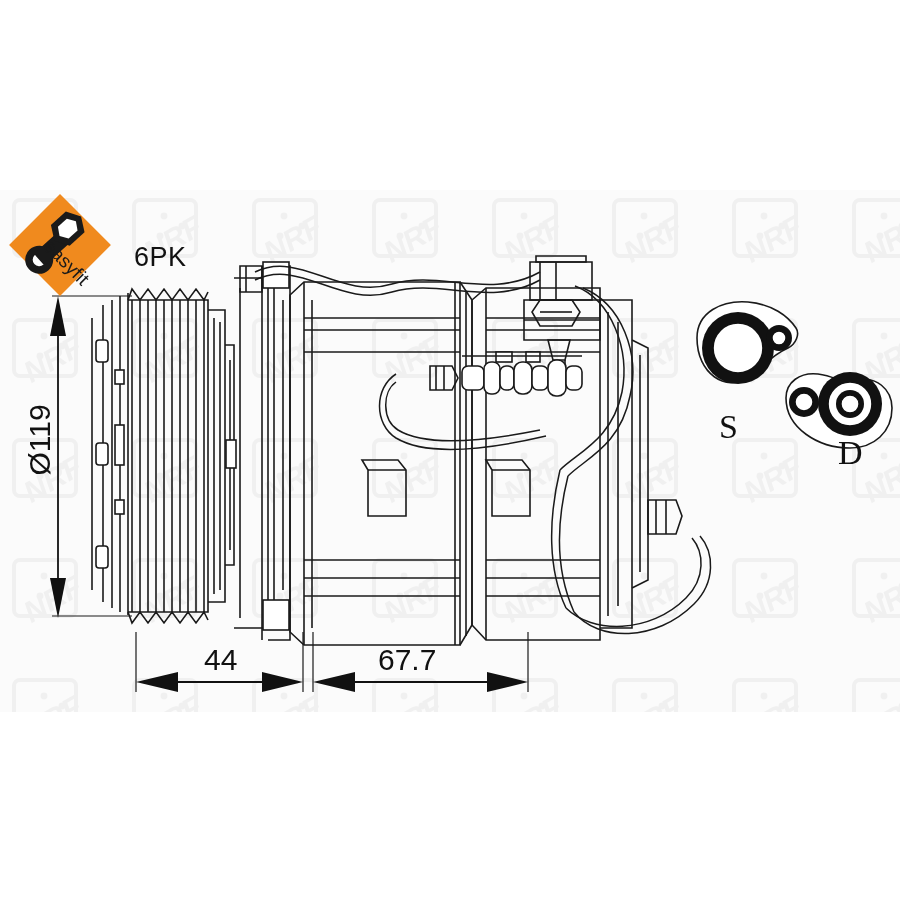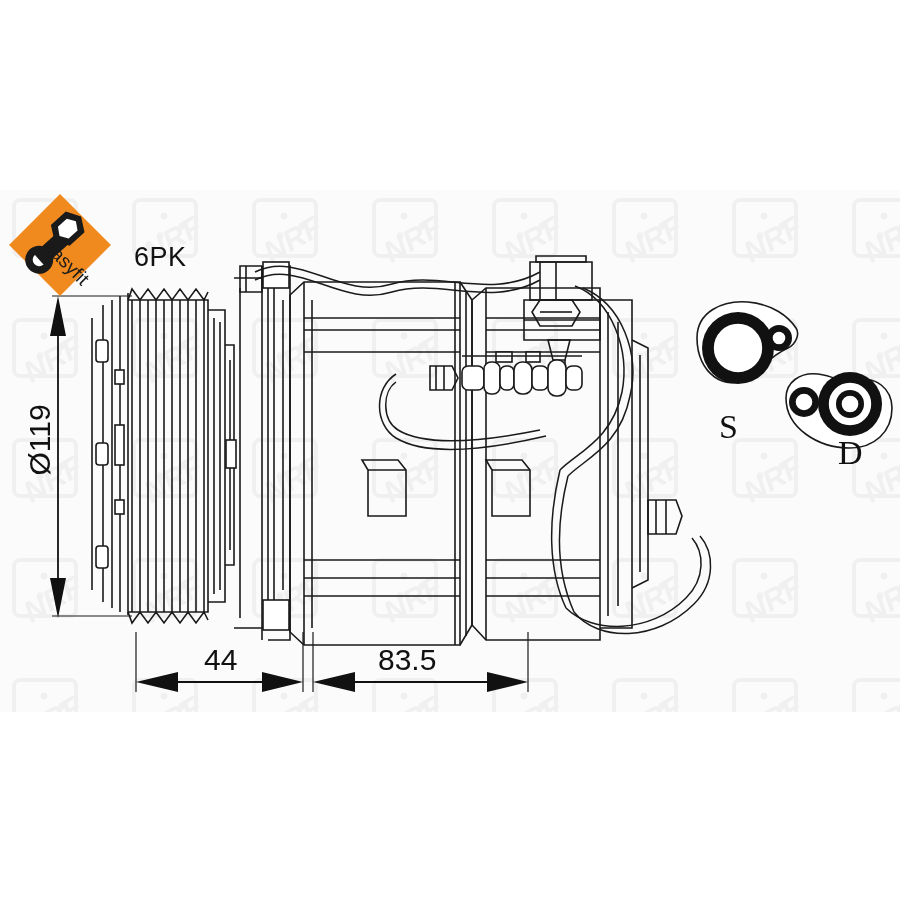--- a/index.html
+++ b/index.html
@@ -717,19 +717,19 @@
     </g>
     <text x="54" y="74" transform="rotate(45 54 74)" fill="#1a1a1a" font-family="Liberation Sans, sans-serif" font-size="19" text-anchor="middle">easyfit</text>
   </svg>
 
   <div class="dwg-label" id="label-6pk">6PK</div>
 
   <div class="dwg-label" id="label-diameter">Ø119</div>
 
   <div class="dwg-label" id="label-61">44</div>
 
-  <div class="dwg-label" id="label-835">83.5</div>
+  <div class="dwg-label" id="label-835">67.7</div>
 
   <div class="dwg-label" id="label-port-s">S</div>
 
   <div class="dwg-label" id="label-port-d">D</div>
 
 </div>
 
 </body></html>

